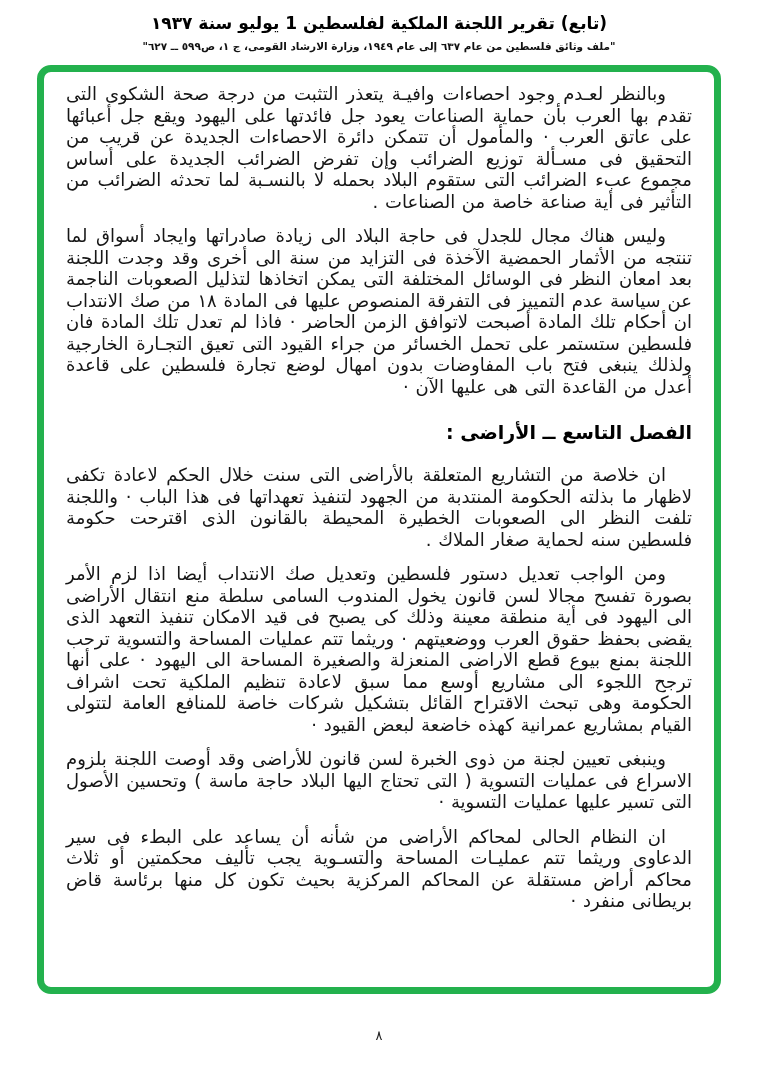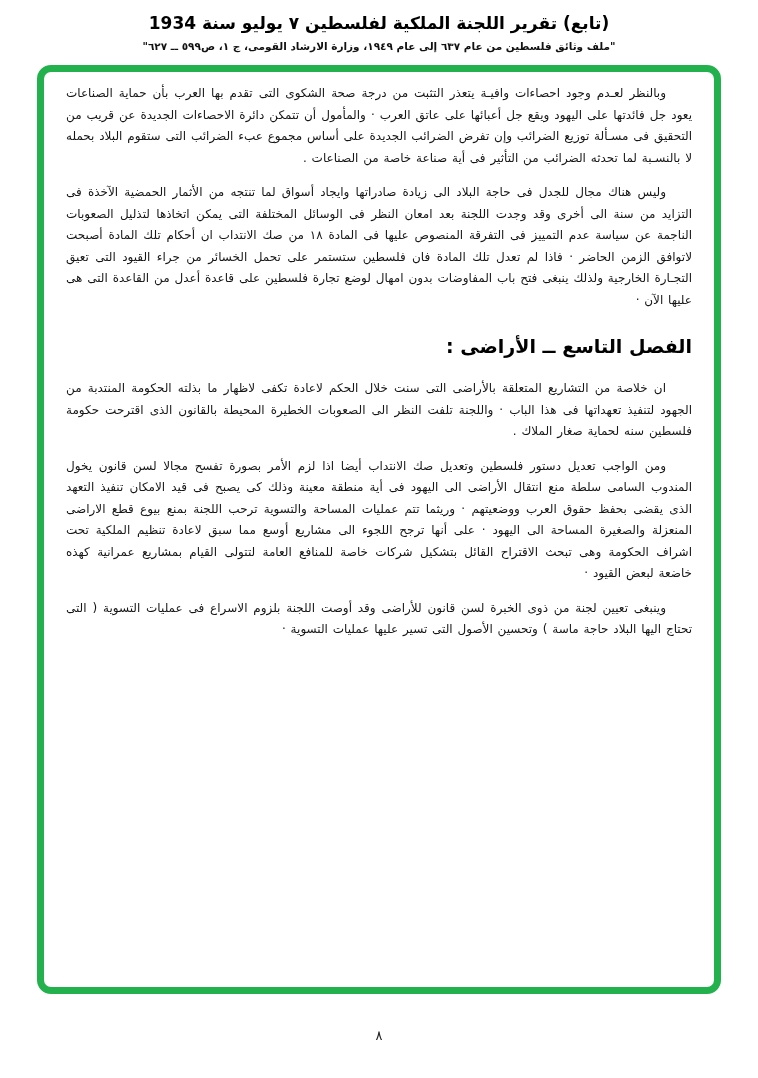--- a/index.html
+++ b/index.html
@@ -40,21 +40,21 @@
     height: 929px;
     margin: 13px auto 0 auto;
     border: 7px solid #23b14d; 
     border-radius: 14px;
     padding: 11px 22px 0 22px;
     direction: rtl;
     overflow: hidden;
   }
   .para {
     margin: 0 0 13px 0;
-    font-size: 12px;
+    font-size: 18px;
     line-height: 21.5px;
     color: #161616;
     text-align: justify;
     text-indent: 26px;
     word-spacing: 1px;
   }
   .section-heading {
     margin: 24px 0 21px 0;
     font-size: 19px;
     font-weight: bold;
@@ -70,30 +70,31 @@
     font-size: 13px;
     color: #222222;
   }
 </style>
 </head>
 <body>
 
 <div class="page">
 
   <div class="header">
-    <h1 class="doc-title">(تابع) تقرير اللجنة الملكية لفلسطين ٧ يوليو سنة 1934</h1>
+    <h1 class="doc-title">(تابع) تقرير اللجنة الملكية لفلسطين 1 يوليو سنة ١٩٣٧</h1>
     <div class="doc-subtitle">"ملف وثائق فلسطين من عام ٦٣٧ إلى عام ١٩٤٩، وزارة الارشاد القومى، ج ١، ص٥٩٩ ــ ٦٢٧"</div>
   </div>
 
   <div class="green-box" style="border-color: rgb(35, 177, 77);">
     <p class="para">وبالنظر لعـدم وجود احصاءات وافيـة يتعذر التثبت من درجة صحة الشكوى التى تقدم بها العرب بأن حماية الصناعات يعود جل فائدتها على اليهود ويقع جل أعبائها على عاتق العرب · والمأمول أن تتمكن دائرة الاحصاءات الجديدة عن قريب من التحقيق فى مسـألة توزيع الضرائب وإن تفرض الضرائب الجديدة على أساس مجموع عبء الضرائب التى ستقوم البلاد بحمله لا بالنسـبة لما تحدثه الضرائب من التأثير فى أية صناعة خاصة من الصناعات .</p>
     <p class="para">وليس هناك مجال للجدل فى حاجة البلاد الى زيادة صادراتها وايجاد أسواق لما تنتجه من الأثمار الحمضية الآخذة فى التزايد من سنة الى أخرى وقد وجدت اللجنة بعد امعان النظر فى الوسائل المختلفة التى يمكن اتخاذها لتذليل الصعوبات الناجمة عن سياسة عدم التمييز فى التفرقة المنصوص عليها فى المادة ١٨ من صك الانتداب ان أحكام تلك المادة أصبحت لاتوافق الزمن الحاضر · فاذا لم تعدل تلك المادة فان فلسطين ستستمر على تحمل الخسائر من جراء القيود التى تعيق التجـارة الخارجية ولذلك ينبغى فتح باب المفاوضات بدون امهال لوضع تجارة فلسطين على قاعدة أعدل من القاعدة التى هى عليها الآن ·</p>
 
     <h2 class="section-heading">الفصل التاسع ــ الأراضى :</h2>
 
     <p class="para">ان خلاصة من التشاريع المتعلقة بالأراضى التى سنت خلال الحكم لاعادة تكفى لاظهار ما بذلته الحكومة المنتدبة من الجهود لتنفيذ تعهداتها فى هذا الباب · واللجنة تلفت النظر الى الصعوبات الخطيرة المحيطة بالقانون الذى اقترحت حكومة فلسطين سنه لحماية صغار الملاك .</p>
     <p class="para">ومن الواجب تعديل دستور فلسطين وتعديل صك الانتداب أيضا اذا لزم الأمر بصورة تفسح مجالا لسن قانون يخول المندوب السامى سلطة منع انتقال الأراضى الى اليهود فى أية منطقة معينة وذلك كى يصبح فى قيد الامكان تنفيذ التعهد الذى يقضى بحفظ حقوق العرب ووضعيتهم · وريثما تتم عمليات المساحة والتسوية ترحب اللجنة بمنع بيوع قطع الاراضى المنعزلة والصغيرة المساحة الى اليهود · على أنها ترجح اللجوء الى مشاريع أوسع مما سبق لاعادة تنظيم الملكية تحت اشراف الحكومة وهى تبحث الاقتراح القائل بتشكيل شركات خاصة للمنافع العامة لتتولى القيام بمشاريع عمرانية كهذه خاضعة لبعض القيود ·</p>
     <p class="para">وينبغى تعيين لجنة من ذوى الخبرة لسن قانون للأراضى وقد أوصت اللجنة بلزوم الاسراع فى عمليات التسوية ( التى تحتاج اليها البلاد حاجة ماسة ) وتحسين الأصول التى تسير عليها عمليات التسوية ·</p>
+    <p class="para">ان النظام الحالى لمحاكم الأراضى من شأنه أن يساعد على البطء فى سير الدعاوى وريثما تتم عمليـات المساحة والتسـوية يجب تأليف محكمتين أو ثلاث محاكم أراض مستقلة عن المحاكم المركزية بحيث تكون كل منها برئاسة قاض بريطانى منفرد ·</p>
   </div>
 
   <div class="page-number">٨</div>
 
 </div>
 
 </body></html>

